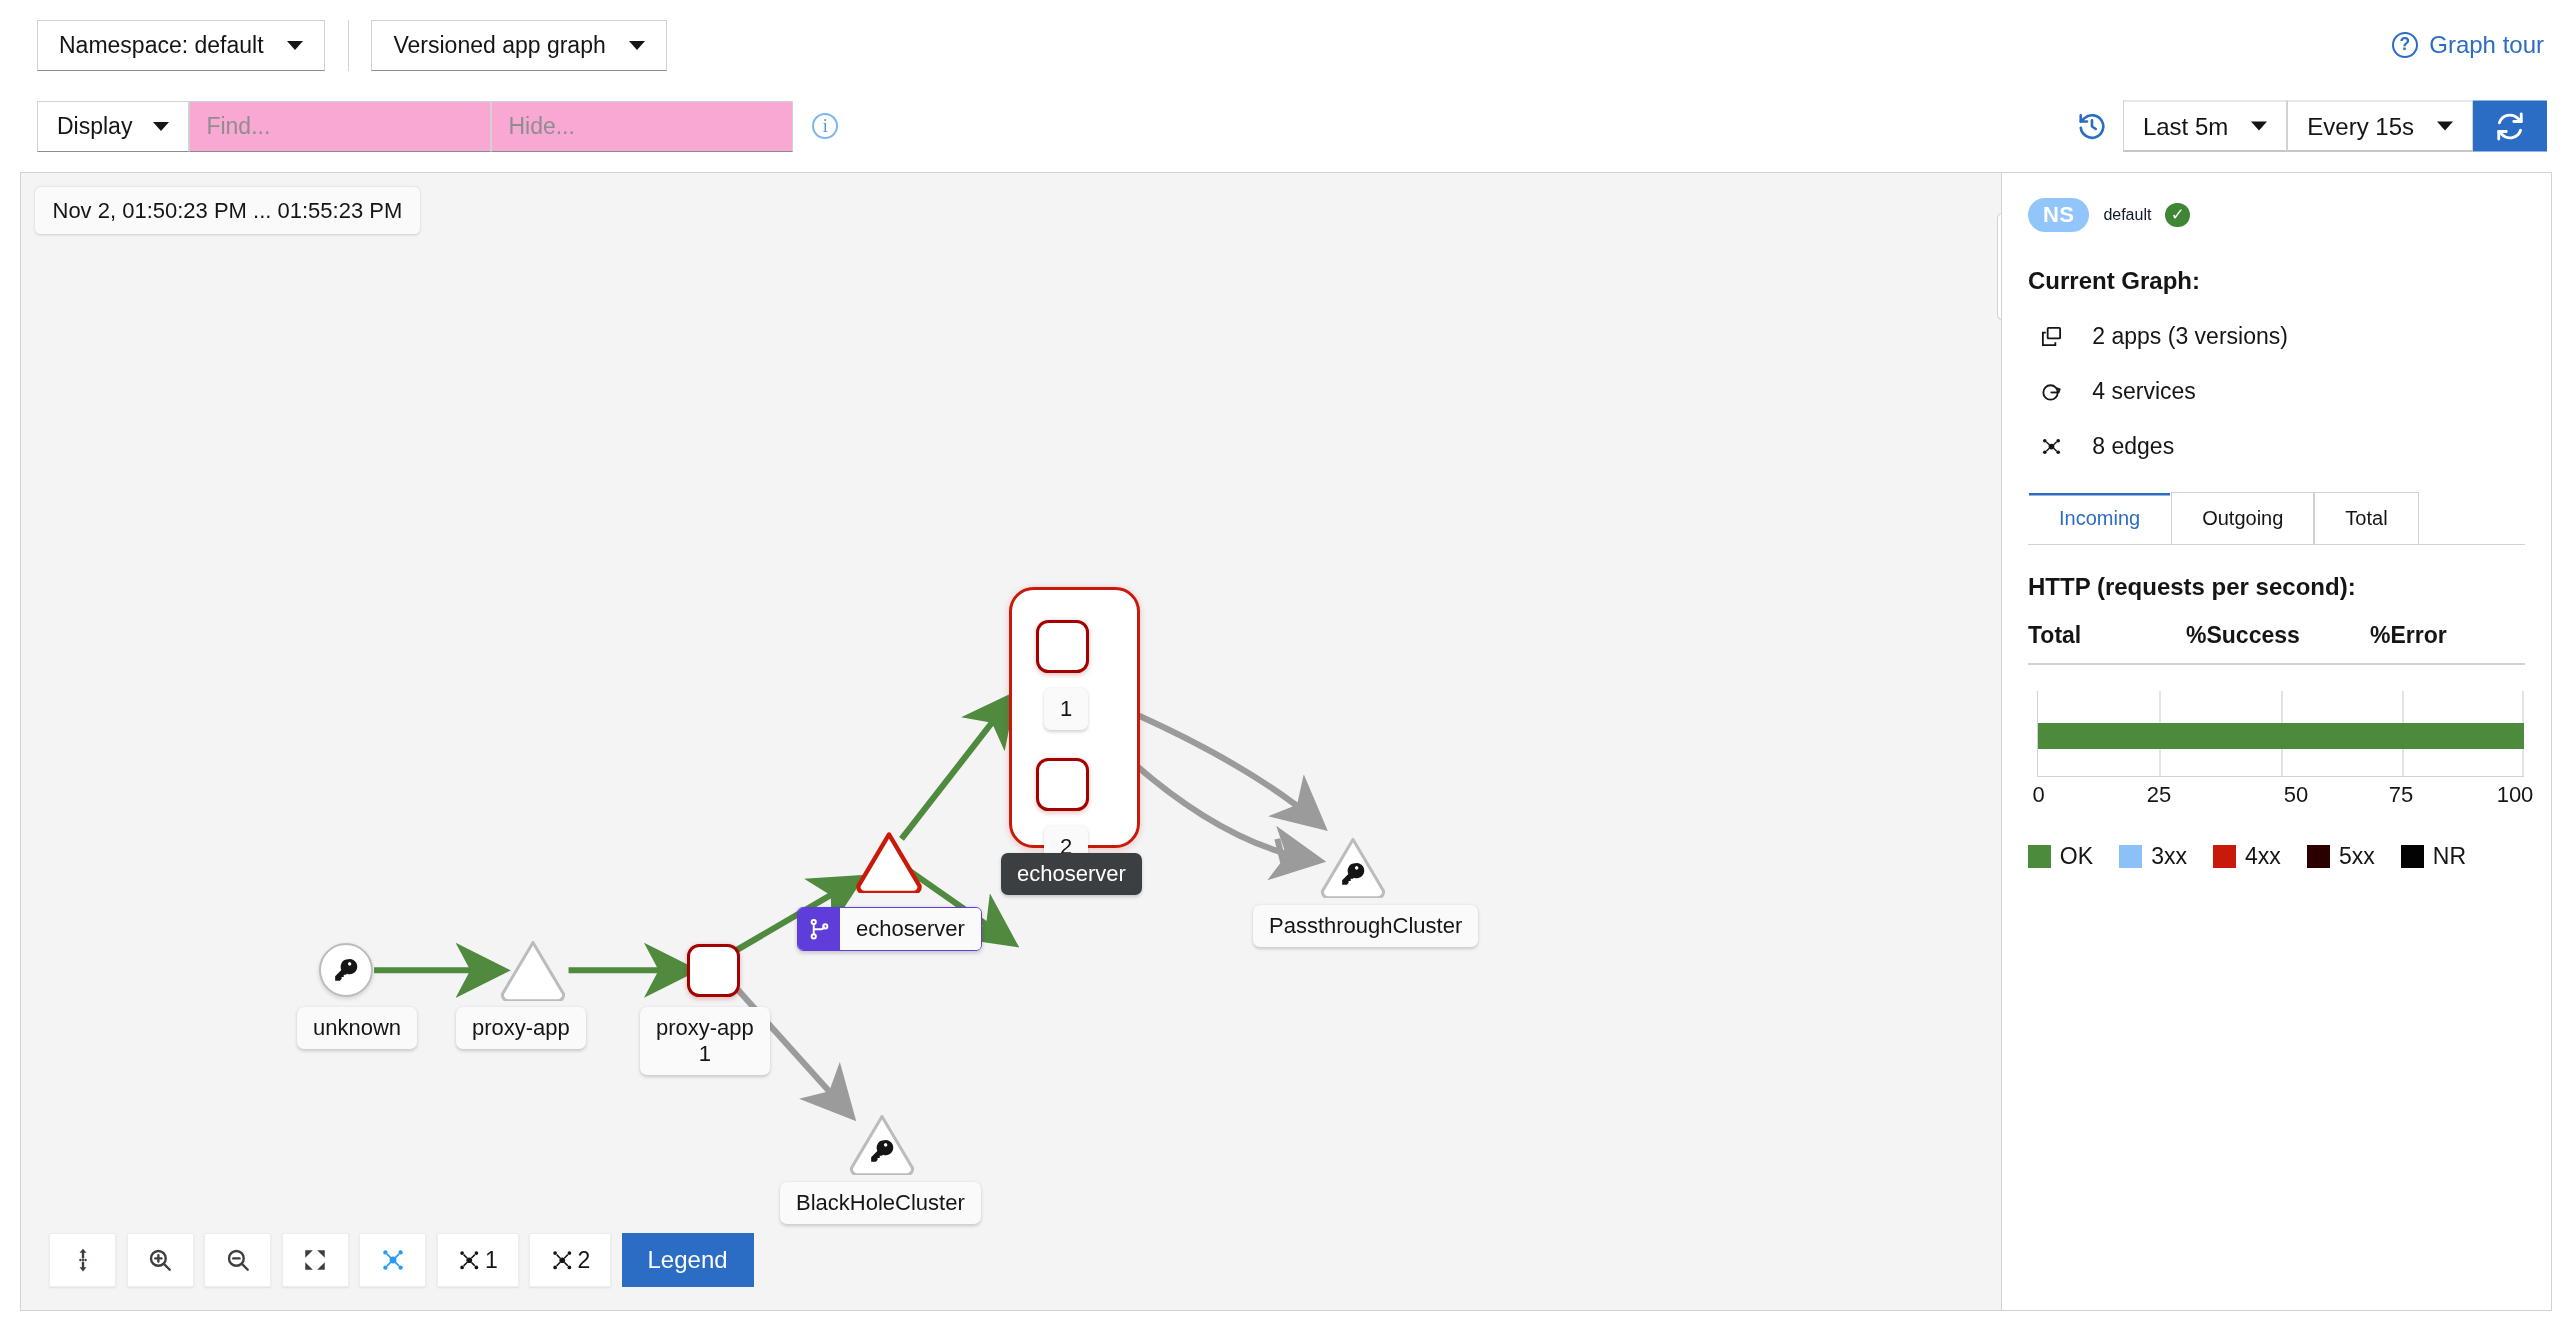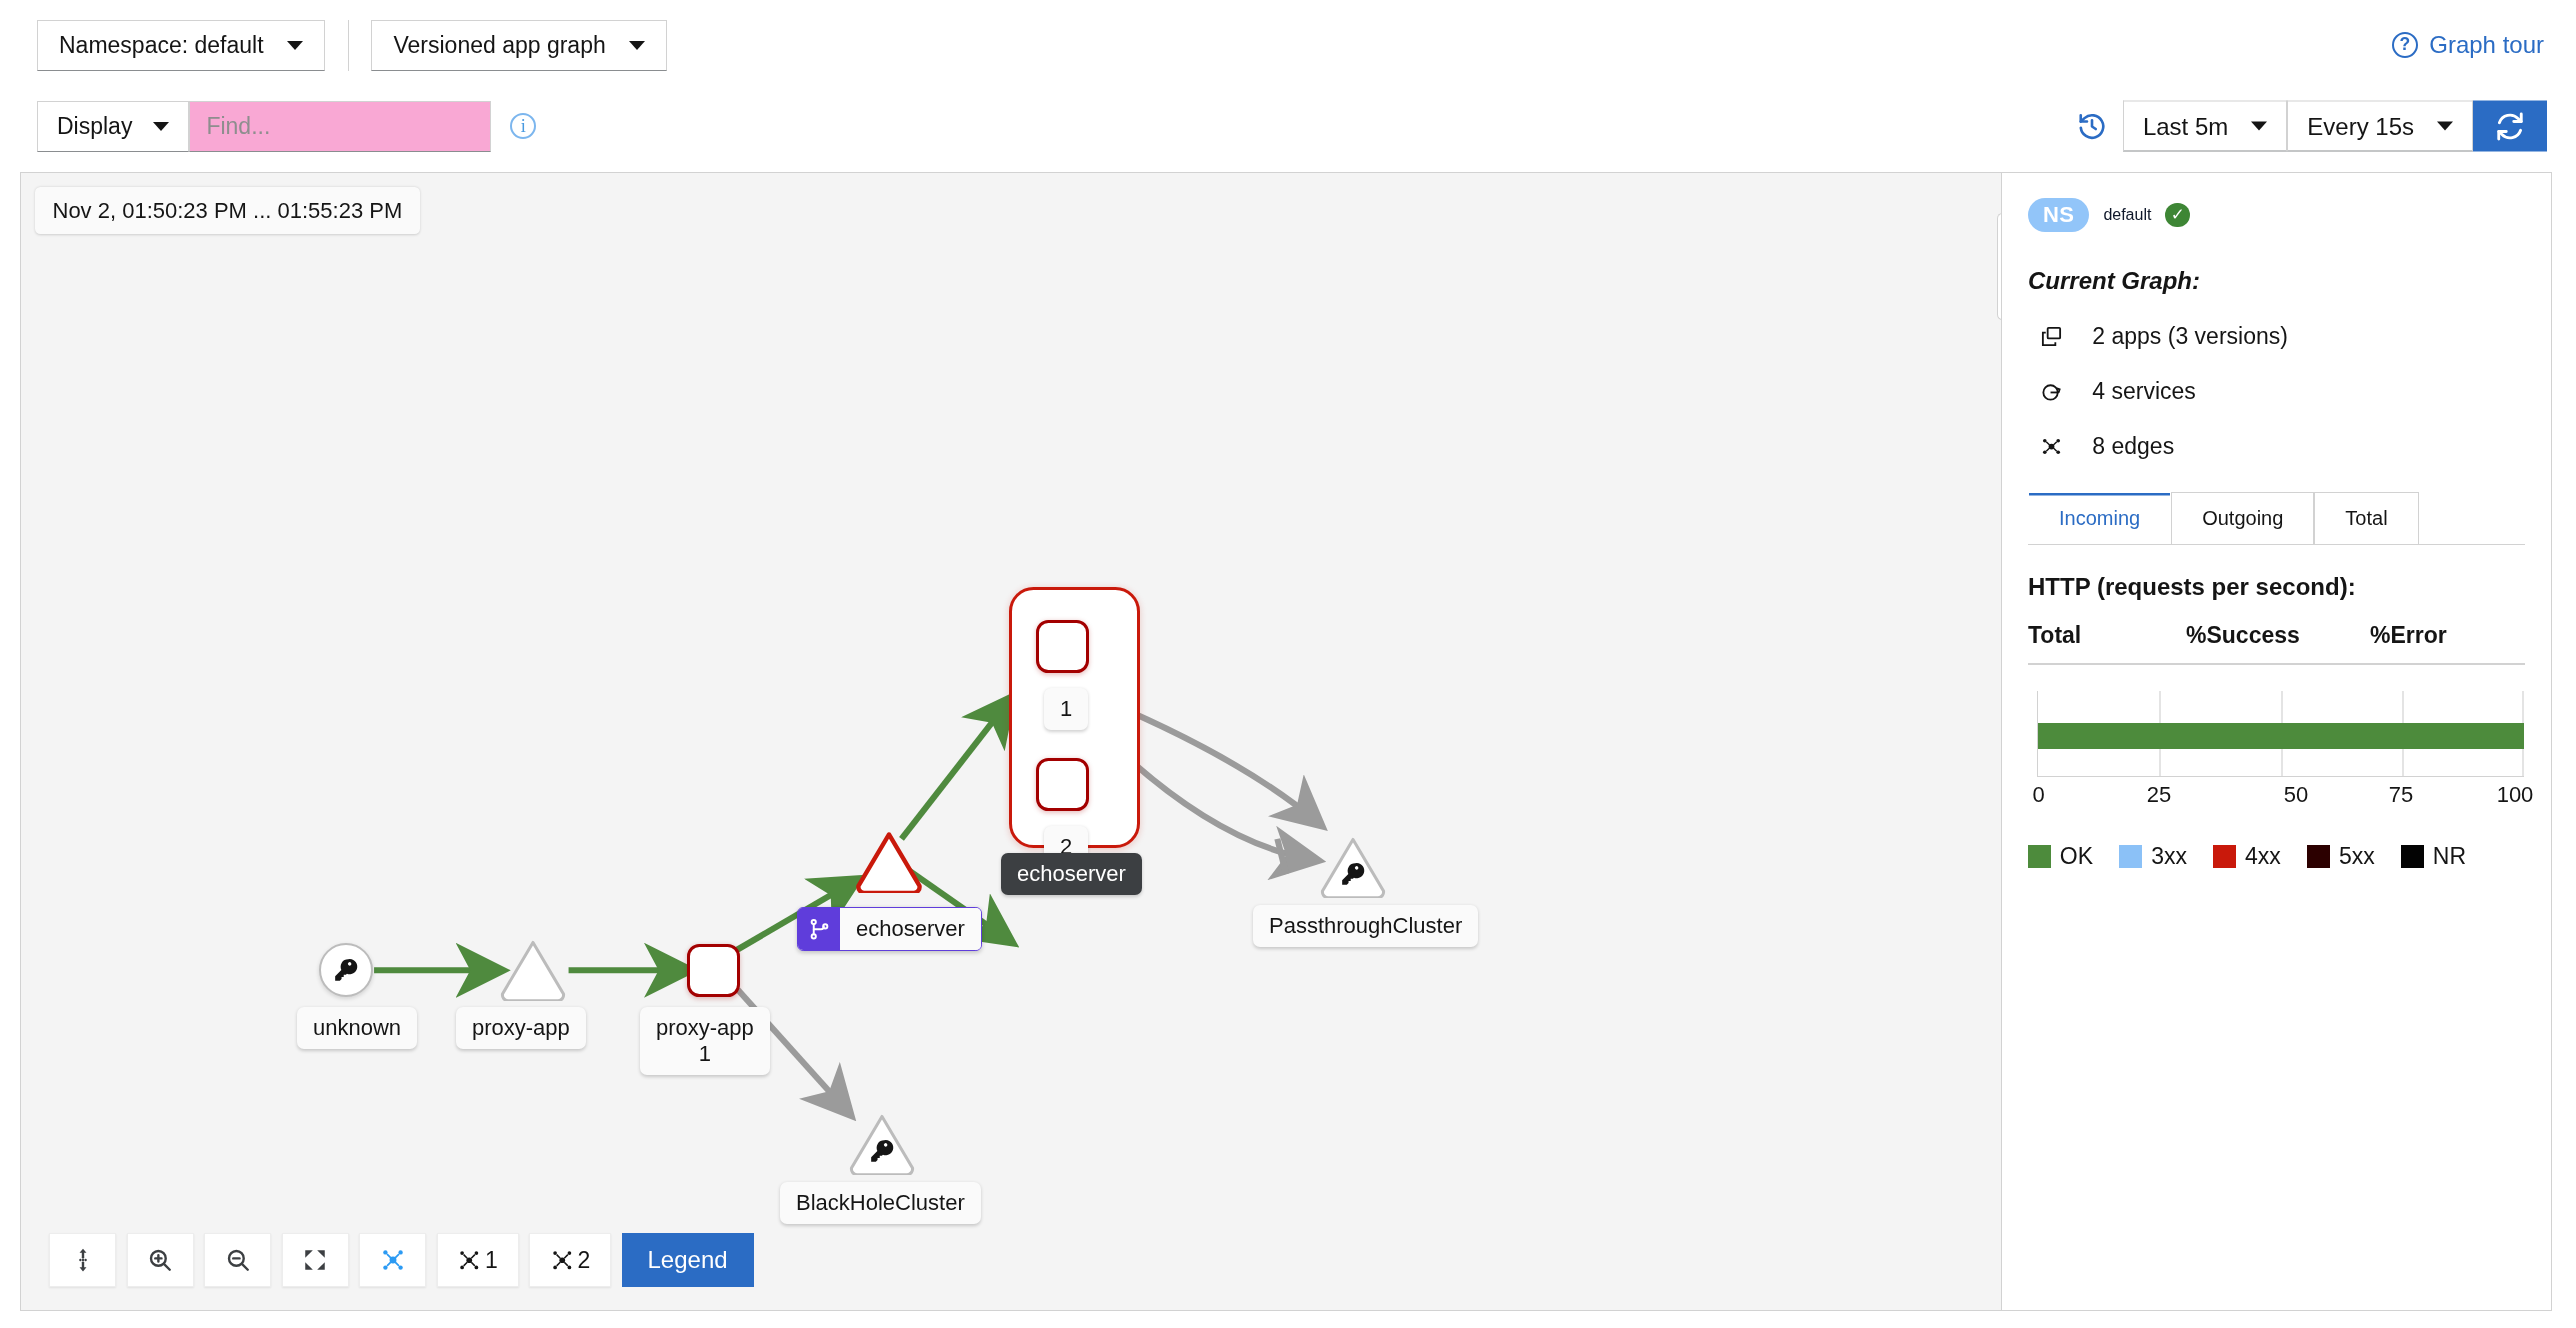--- a/index.html
+++ b/index.html
@@ -156,21 +156,21 @@
   .ns-badge {
     background: #92c5f9; color: #fff; border-radius: 26px;
     padding: 4.4px 15px; font-size: 22px; font-weight: bold; letter-spacing: 0.4px;
   }
   .ns-name { font-size: 16px; color: #0f172a; }
   .ok-check {
     width: 24.5px; height: 24.5px; border-radius: 50%; background: #3e8635;
     display: flex; align-items: center; justify-content: center;
     color: #fff; font-size: 16.6px; line-height: 1;
   }
-  .cg-title { margin-top: 35px; font-size: 24px; font-weight: bold; color: #151515; font-style: italic; }
+  .cg-title { margin-top: 35px; font-size: 24px; font-weight: bold; color: #151515; }
   .cg-item { display: flex; align-items: center; gap: 26px; margin-top: 28px; padding-left: 12.3px; }
   .cg-item span.t { font-size: 23px; color: #151515; }
   .tabs {
     display: flex; margin-top: 32px; border-bottom: 0.9px solid #d2d2d2;
   }
   .tab {
     padding: 14px 30px; font-size: 20px; color: #151515; cursor: pointer;
     border: 0.9px solid transparent; border-bottom: none; background: #f0f0f0;
   }
   .tab.active {
@@ -220,20 +220,21 @@
       <span>Graph tour</span>
     </div>
   </div>
 
   <div class="toolbar-2">
     <div class="display-btn">
       <span>Display</span>
       <span class="caret"></span>
     </div>
     <input class="txt-input" value="" placeholder="Find..." style="">
+    <input class="txt-input" value="" placeholder="Hide..." style="">
     <div class="info-icon">i</div>
 
     <div class="tb2-right">
       <span style="margin-right:16px;display:flex;">
         <svg width="30" height="30" viewBox="0 0 24 24" fill="none" stroke="#2b6cc4" stroke-width="2.1" stroke-linecap="round" stroke-linejoin="round">
           <path d="M3 3v5h5"></path>
           <path d="M3.05 13A9 9 0 1 0 6 5.3L3 8"></path>
           <path d="M12 7v5l3 2"></path>
         </svg>
       </span>

